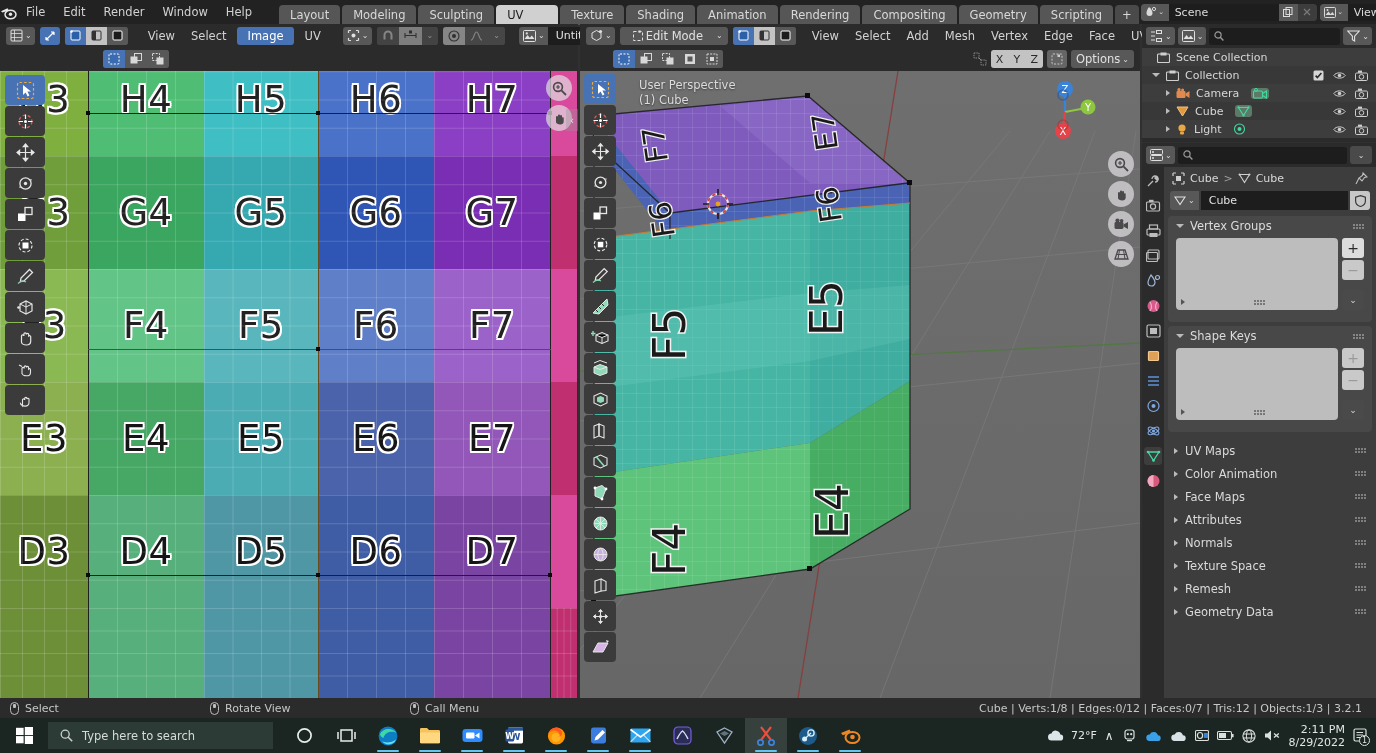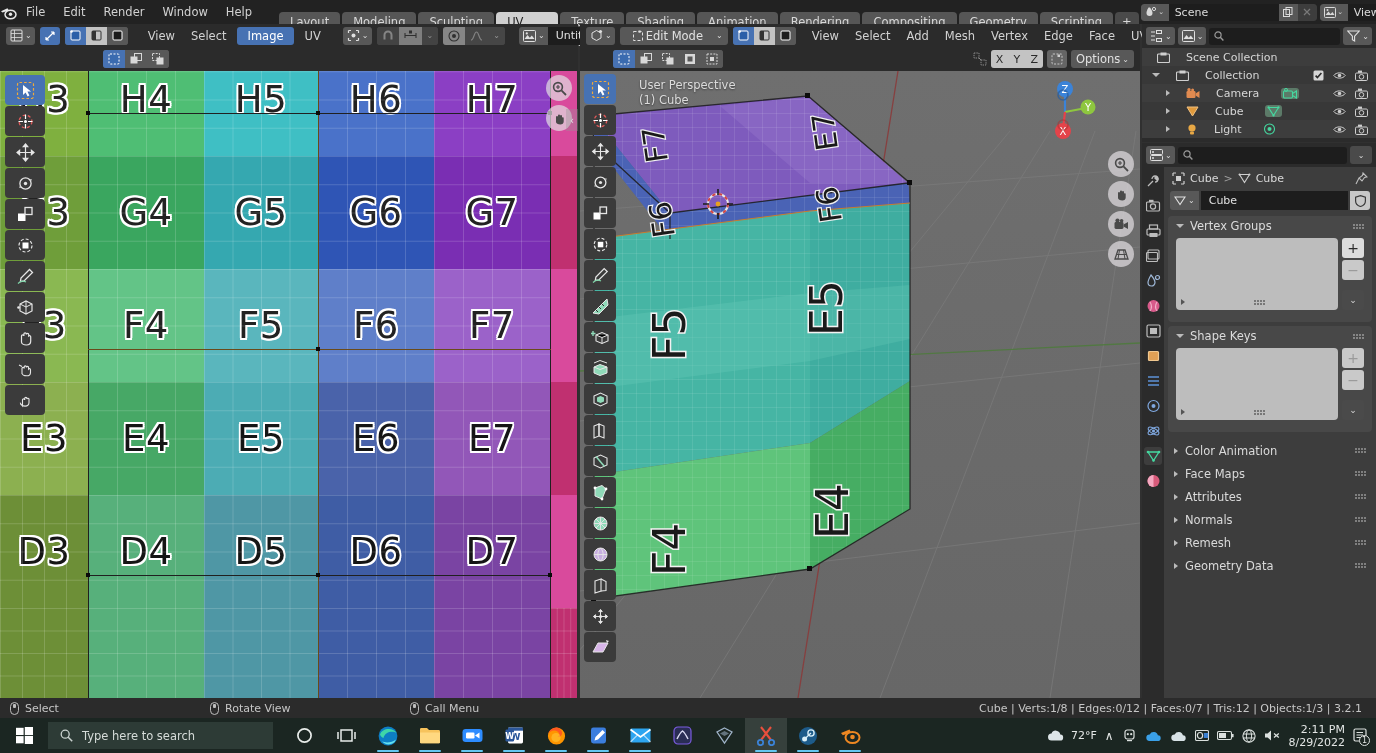--- a/index.html
+++ b/index.html
@@ -20,21 +20,21 @@
   .blender-logo { width: 28px; height: 24px; display: flex; align-items: center; justify-content: center; }
   .topbar-menu { display: flex; align-items: center; height: 24px; }
   .topbar-menu .mi {
     padding: 0 9px; height: 24px; line-height: 24px; color: #d2d2d2; font-size: 11.5px;
     cursor: default;
   }
   .tabs { display: flex; align-items: flex-end; height: 24px; margin-left: 18px; }
   .wtab {
     height: 20px; line-height: 20px; padding: 0 11px; margin-right: 2px;
     background: #565656; color: #d8d8d8; font-size: 11.5px;
-    border-radius: 4px 4px 0 0; position: relative; top: 8px; margin-top: 40px;
+    border-radius: 4px 4px 0 0; position: relative; top: 1px; margin-top: 40px;
   }
   .wtab.active { background: #d0d0d0; color: #202020; }
   .wtab.plus { padding: 0 7px; background: #4a4a4a; }
   .topbar-right { margin-left: auto; display: flex; align-items: center; gap: 3px; padding-right: 8px; }
   .idblock {
     display: flex; align-items: center; height: 17px;
     background: #282828; border-radius: 3px; overflow: hidden;
   }
   .idblock .ic {
     background: #585858; height: 17px; width: 28px; display: flex; align-items: center;
@@ -114,21 +114,21 @@
   .vtbtn.sel { background: #4772b3; }
   .gizmo { position: absolute; right: 40px; top: 6px; width: 70px; height: 70px; z-index: 12; }
   .vp-nav { position: absolute; right: 6px; top: 80px; display: flex; flex-direction: column; gap: 4px; z-index: 12; }
 
   
   #out-area { position: absolute; left: 1142px; top: 24px; width: 234px; height: 118px; background: #2b2b2b; }
   #out-hdr { width: 234px; height: 24px; display: flex; align-items: center; gap: 3px; padding: 0 4px; }
   .srch { display: flex; align-items: center; background: #1d1d1d; border-radius: 3px;
     height: 17px; flex: 1; padding: 0 5px; gap: 4px; }
   .out-rows { background: #3d3d3d; }
-  .orow { height: 18px; display: flex; align-items: center; padding-left: 6px; font-size: 11px; color: #d6d6d6; gap: 16px; }
+  .orow { height: 18px; display: flex; align-items: center; padding-left: 6px; font-size: 11px; color: #d6d6d6; gap: 6px; }
   .orow.alt { background: #383838; }
   .orow .icons { margin-left: auto; display: flex; align-items: center; gap: 9px; padding-right: 8px; }
   .tri { width: 0; height: 0; border-left: 4px solid #bbb; border-top: 3.5px solid transparent;
     border-bottom: 3.5px solid transparent; }
   .tri.down { border-left: 4px solid transparent; border-right: 4px solid transparent;
     border-top: 4px solid #bbb; border-bottom: none; }
 
   
   #prop-area { position: absolute; left: 1142px; top: 143px; width: 234px; height: 555px; background: #303030; }
   #prop-hdr { height: 24px; display: flex; align-items: center; gap: 3px; padding: 0 4px; background:#2b2b2b; }
@@ -1361,20 +1361,34 @@
             <div class="sqbtn d">+</div>
             <div class="sqbtn d">−</div>
             <div class="sqbtn dk">⌄</div>
           </div>
         </div>
       </div>
 
       <div style="padding-top:3px">
         <div class="collrow">
           <span class="tri"></span>
+          <span>UV Maps</span>
+          <span class="dots">
+              <i></i>
+              <i></i>
+              <i></i>
+              <i></i>
+              <i></i>
+              <i></i>
+              <i></i>
+              <i></i>
+            </span>
+        </div>
+        <div class="collrow">
+          <span class="tri"></span>
           <span>Color Animation</span>
           <span class="dots">
               <i></i>
               <i></i>
               <i></i>
               <i></i>
               <i></i>
               <i></i>
               <i></i>
               <i></i>
@@ -1404,20 +1418,34 @@
               <i></i>
               <i></i>
               <i></i>
               <i></i>
               <i></i>
             </span>
         </div>
         <div class="collrow">
           <span class="tri"></span>
           <span>Normals</span>
+          <span class="dots">
+              <i></i>
+              <i></i>
+              <i></i>
+              <i></i>
+              <i></i>
+              <i></i>
+              <i></i>
+              <i></i>
+            </span>
+        </div>
+        <div class="collrow">
+          <span class="tri"></span>
+          <span>Texture Space</span>
           <span class="dots">
               <i></i>
               <i></i>
               <i></i>
               <i></i>
               <i></i>
               <i></i>
               <i></i>
               <i></i>
             </span>

